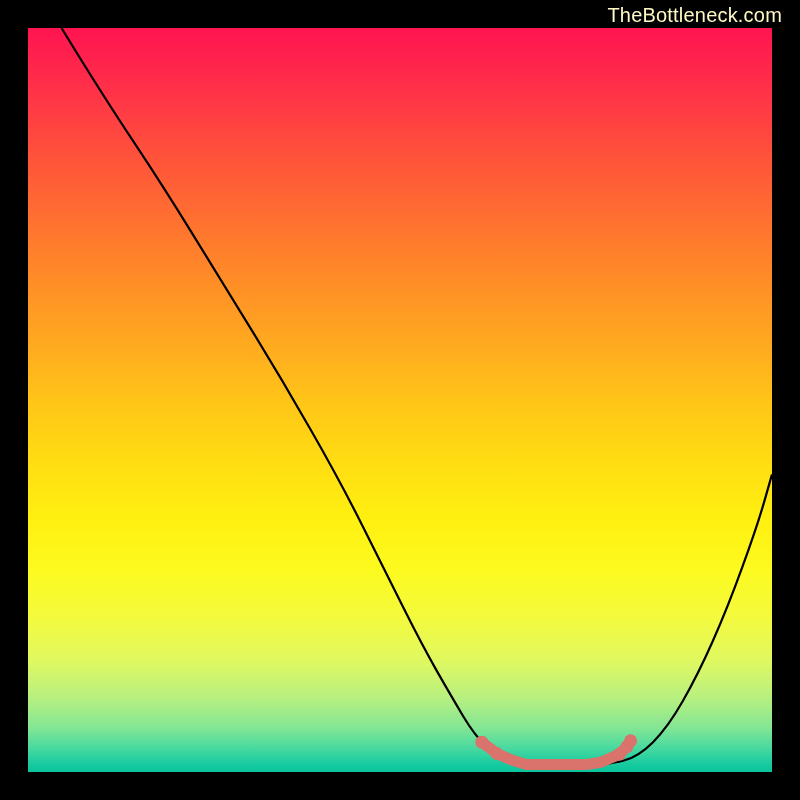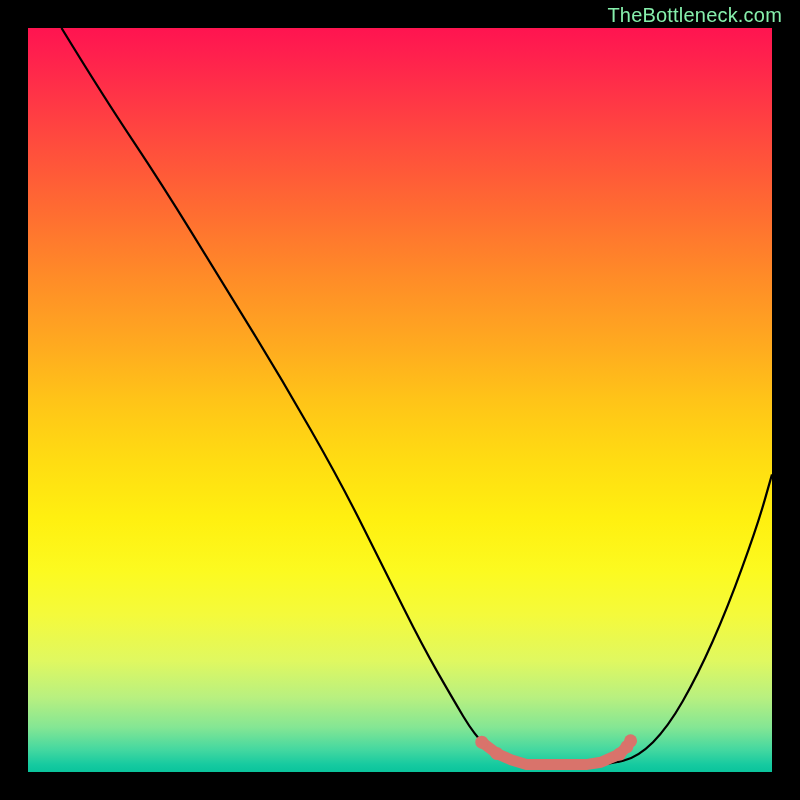--- a/index.html
+++ b/index.html
@@ -8,21 +8,21 @@
     height: 800px;
     background: #000000;
     position: relative;
     overflow: hidden;
     font-family: Arial, sans-serif;
   }
   .watermark {
     position: absolute;
     top: 4px;
     right: 18px;
-    color: #86efac;
+    color: #fef9c3;
     font-size: 20px;
     font-weight: 500;
     z-index: 10;
     letter-spacing: 0.2px;
   }
   .plot-area {
     position: absolute;
     left: 28px;
     top: 28px;
     width: 744px;

